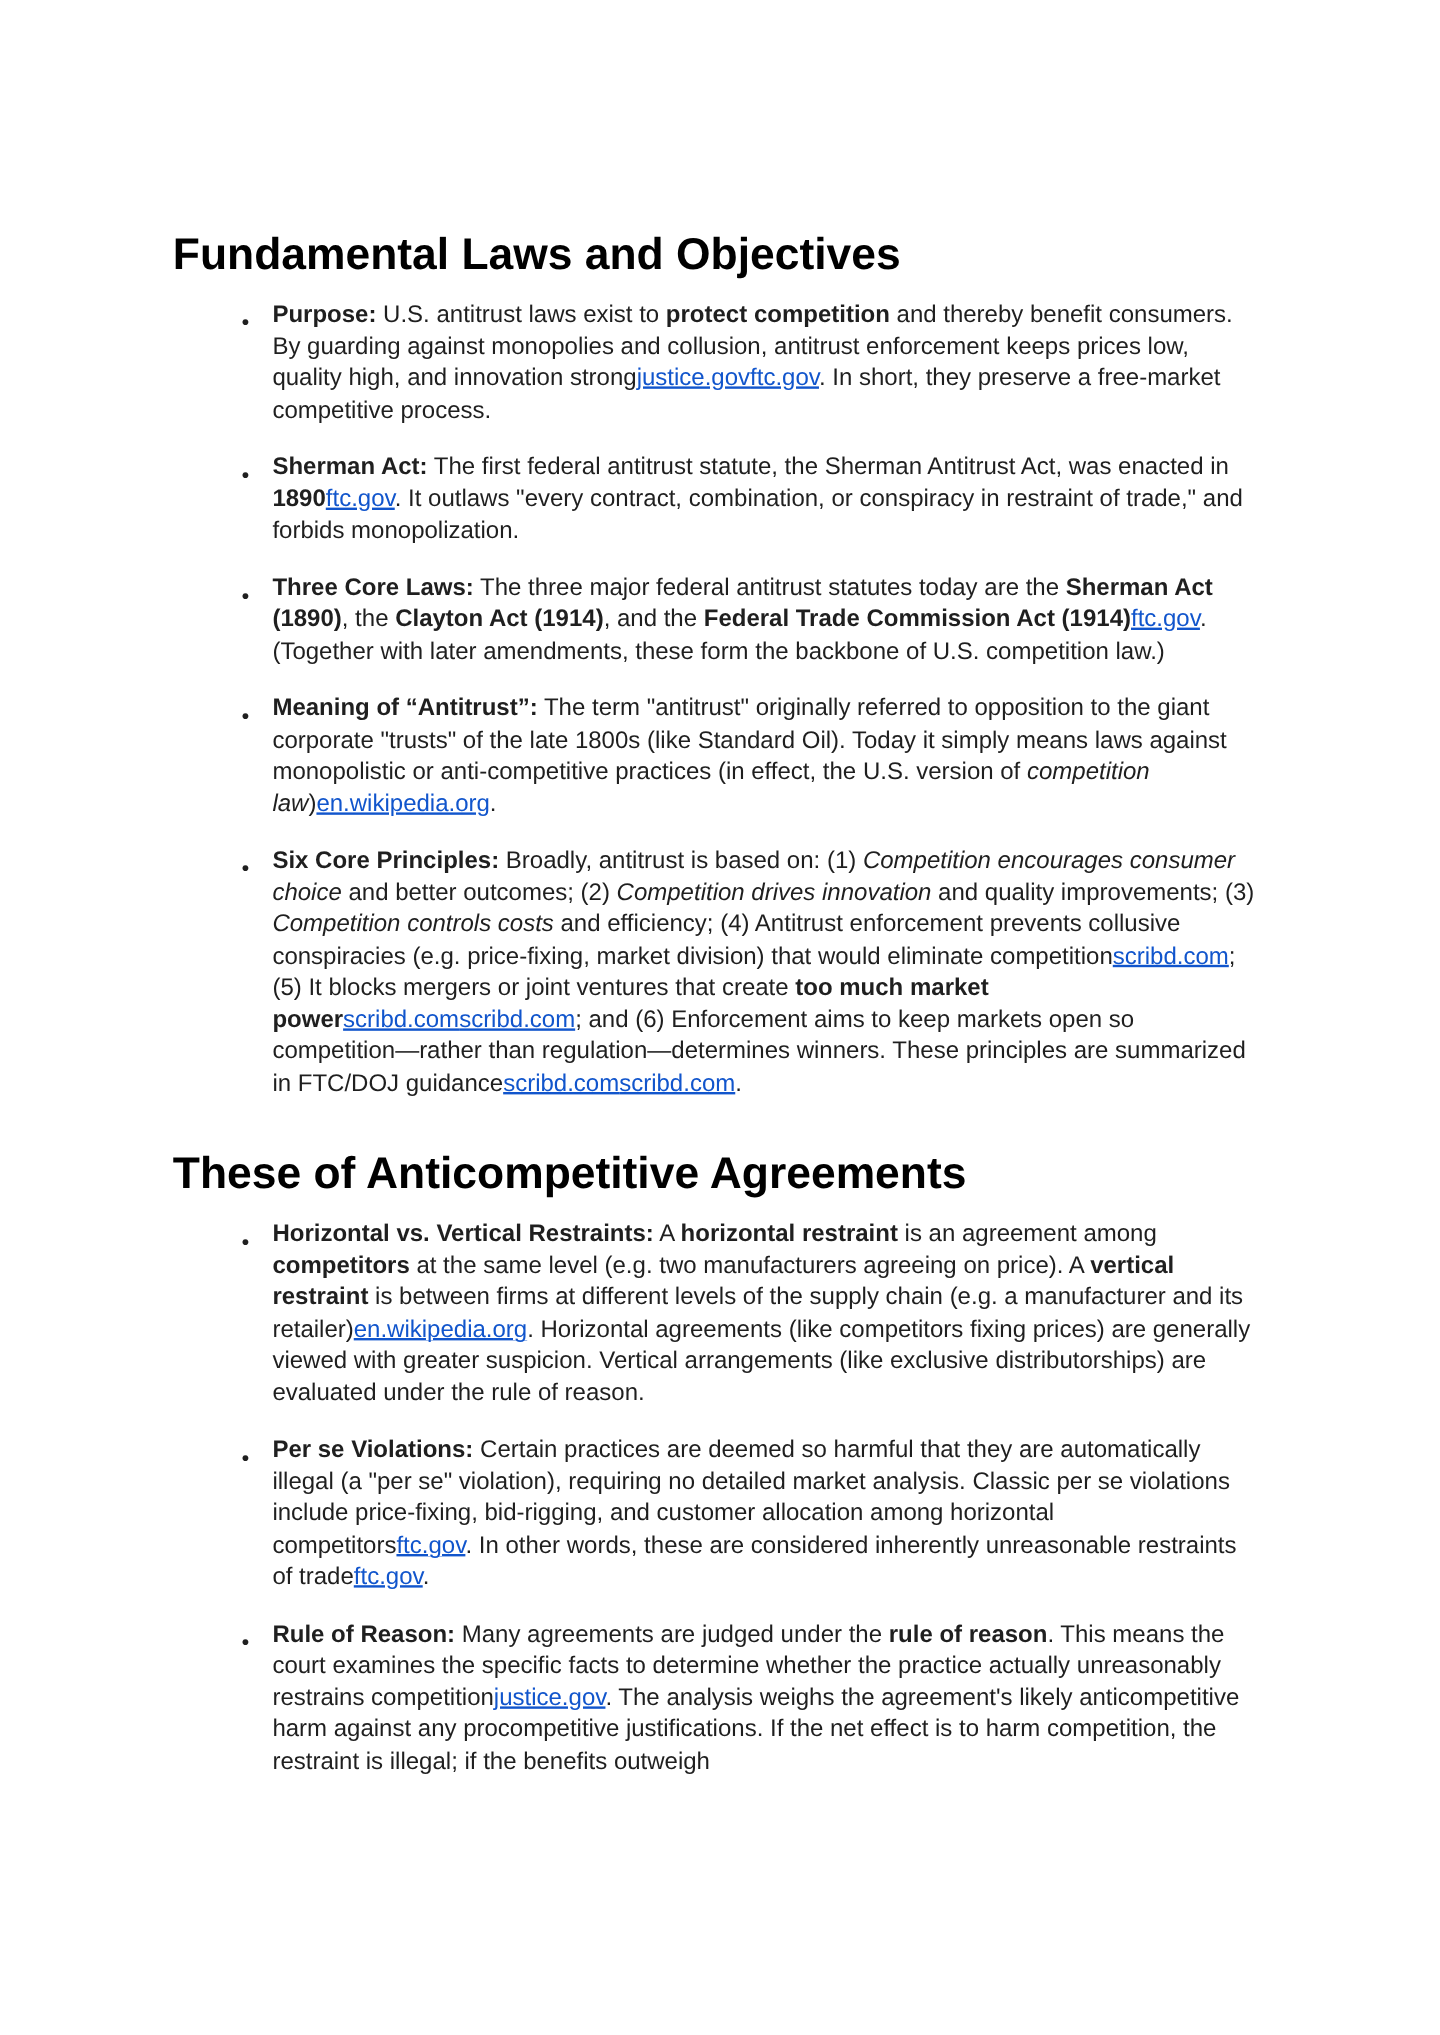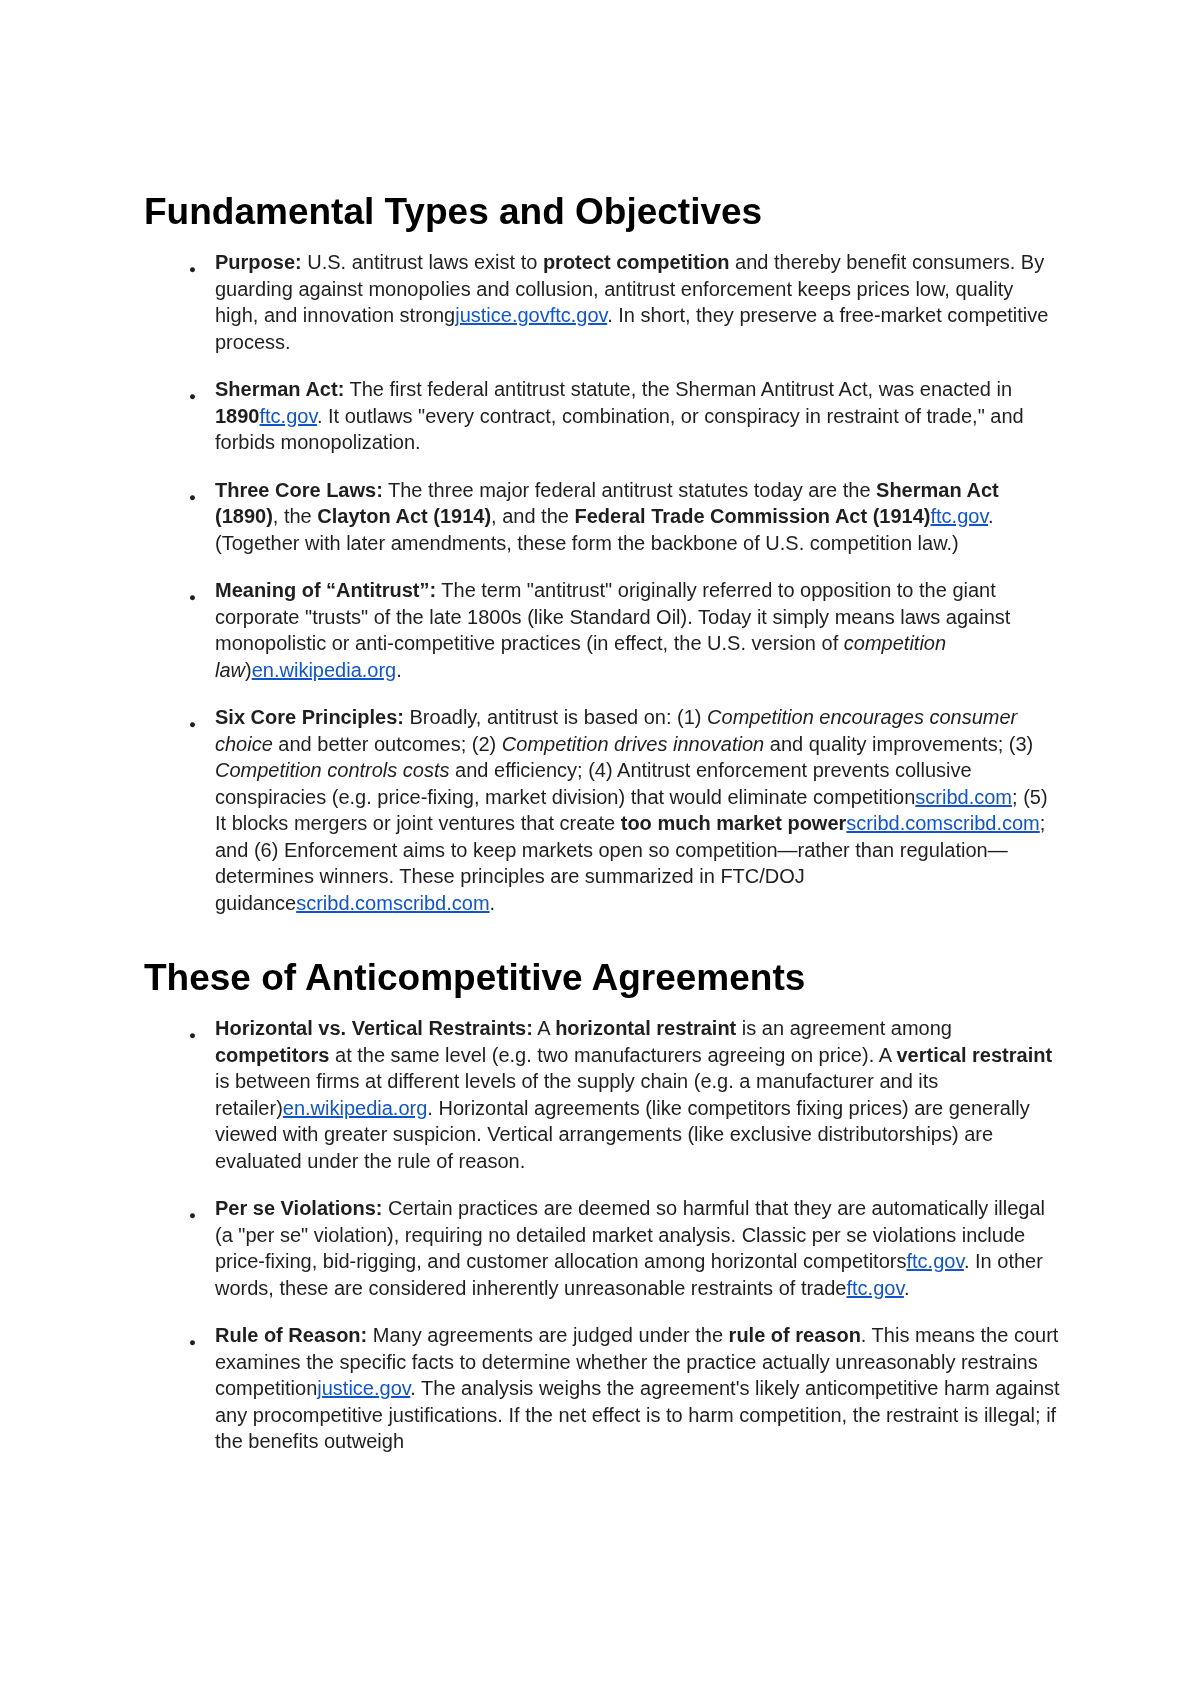--- a/index.html
+++ b/index.html
@@ -17,21 +17,21 @@
   .section-heading {
     font-weight: 700;
     font-size: 37px;
     line-height: 47px;
     color: var(--heading-color, #000000);
     margin: 38px 0 14px 0;
     letter-spacing: 0;
   }
   .bullet-list {
     list-style: none;
-    margin: 0;
+    margin: 12px;
     padding: 0;
   }
   .bullet-item {
     position: relative;
     padding-left: 71px;
     margin: 0 0 21px 0;
     font-size: 20px;
     line-height: 26.5px;
   }
   .bullet-item::before {
@@ -49,21 +49,21 @@
     color: var(--link-color, #1155cc);
     text-decoration: underline;
     cursor: pointer;
   }
 </style>
 </head>
 <body>
 
 <div class="page">
   <main>
-      <h1 class="section-heading">Fundamental Types and Objectives</h1>
+      <h1 class="section-heading">Fundamental Laws and Objectives</h1>
       <ul class="bullet-list">
         <li class="bullet-item"><span class="run run-bold">Purpose:</span><span class="run run-normal"> U.S. antitrust laws exist to </span><span class="run run-bold">protect competition</span><span class="run run-normal"> and thereby benefit consumers. By guarding against monopolies and collusion, antitrust enforcement keeps prices low, quality high, and innovation strong</span><a class="inline-link" href="#">justice.gov</a><a class="inline-link" href="#">ftc.gov</a><span class="run run-normal">. In short, they preserve a free-market competitive process.</span></li>
         <li class="bullet-item"><span class="run run-bold">Sherman Act:</span><span class="run run-normal"> The first federal antitrust statute, the Sherman Antitrust Act, was enacted in </span><span class="run run-bold">1890</span><a class="inline-link" href="#">ftc.gov</a><span class="run run-normal">. It outlaws "every contract, combination, or conspiracy in restraint of trade," and forbids monopolization.</span></li>
         <li class="bullet-item"><span class="run run-bold">Three Core Laws:</span><span class="run run-normal"> The three major federal antitrust statutes today are the </span><span class="run run-bold">Sherman Act (1890)</span><span class="run run-normal">, the </span><span class="run run-bold">Clayton Act (1914)</span><span class="run run-normal">, and the </span><span class="run run-bold">Federal Trade Commission Act (1914)</span><a class="inline-link" href="#">ftc.gov</a><span class="run run-normal">. (Together with later amendments, these form the backbone of U.S. competition law.)</span></li>
         <li class="bullet-item"><span class="run run-bold">Meaning of “Antitrust”:</span><span class="run run-normal"> The term "antitrust" originally referred to opposition to the giant corporate "trusts" of the late 1800s (like Standard Oil). Today it simply means laws against monopolistic or anti-competitive practices (in effect, the U.S. version of </span><span class="run run-italic">competition law</span><span class="run run-normal">)</span><a class="inline-link" href="#">en.wikipedia.org</a><span class="run run-normal">.</span></li>
         <li class="bullet-item"><span class="run run-bold">Six Core Principles:</span><span class="run run-normal"> Broadly, antitrust is based on: (1) </span><span class="run run-italic">Competition encourages consumer choice</span><span class="run run-normal"> and better outcomes; (2) </span><span class="run run-italic">Competition drives innovation</span><span class="run run-normal"> and quality improvements; (3) </span><span class="run run-italic">Competition controls costs</span><span class="run run-normal"> and efficiency; (4) Antitrust enforcement prevents collusive conspiracies (e.g. price-fixing, market division) that would eliminate competition</span><a class="inline-link" href="#">scribd.com</a><span class="run run-normal">; (5) It blocks mergers or joint ventures that create </span><span class="run run-bold">too much market power</span><a class="inline-link" href="#">scribd.com</a><a class="inline-link" href="#">scribd.com</a><span class="run run-normal">; and (6) Enforcement aims to keep markets open so competition—rather than regulation—determines winners. These principles are summarized in FTC/DOJ guidance</span><a class="inline-link" href="#">scribd.com</a><a class="inline-link" href="#">scribd.com</a><span class="run run-normal">.</span></li>
       </ul>
       <h1 class="section-heading">These of Anticompetitive Agreements</h1>
       <ul class="bullet-list">
         <li class="bullet-item"><span class="run run-bold">Horizontal vs. Vertical Restraints:</span><span class="run run-normal"> A </span><span class="run run-bold">horizontal restraint</span><span class="run run-normal"> is an agreement among </span><span class="run run-bold">competitors</span><span class="run run-normal"> at the same level (e.g. two manufacturers agreeing on price). A </span><span class="run run-bold">vertical restraint</span><span class="run run-normal"> is between firms at different levels of the supply chain (e.g. a manufacturer and its retailer)</span><a class="inline-link" href="#">en.wikipedia.org</a><span class="run run-normal">. Horizontal agreements (like competitors fixing prices) are generally viewed with greater suspicion. Vertical arrangements (like exclusive distributorships) are evaluated under the rule of reason.</span></li>

